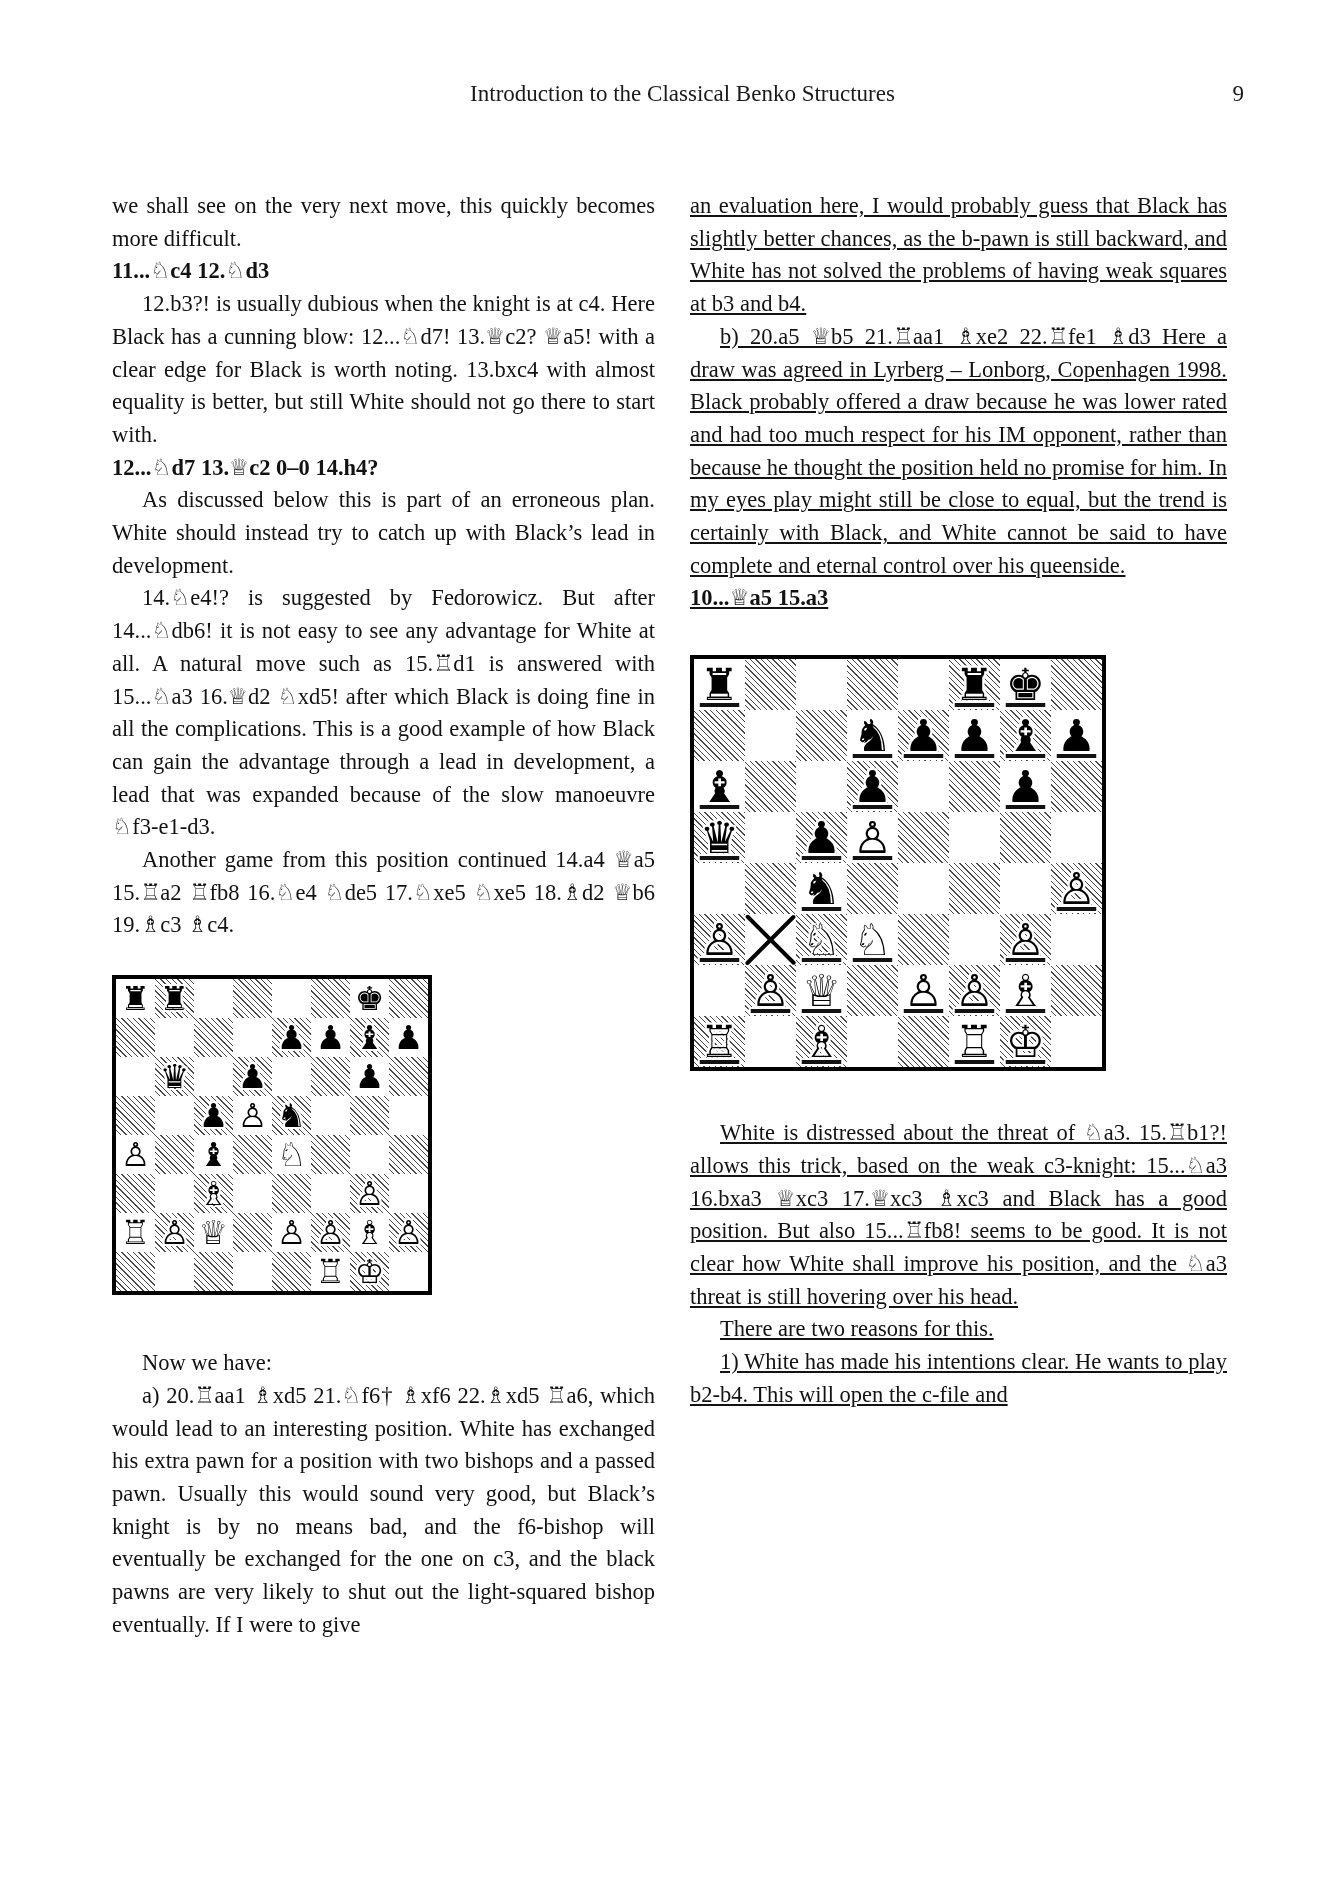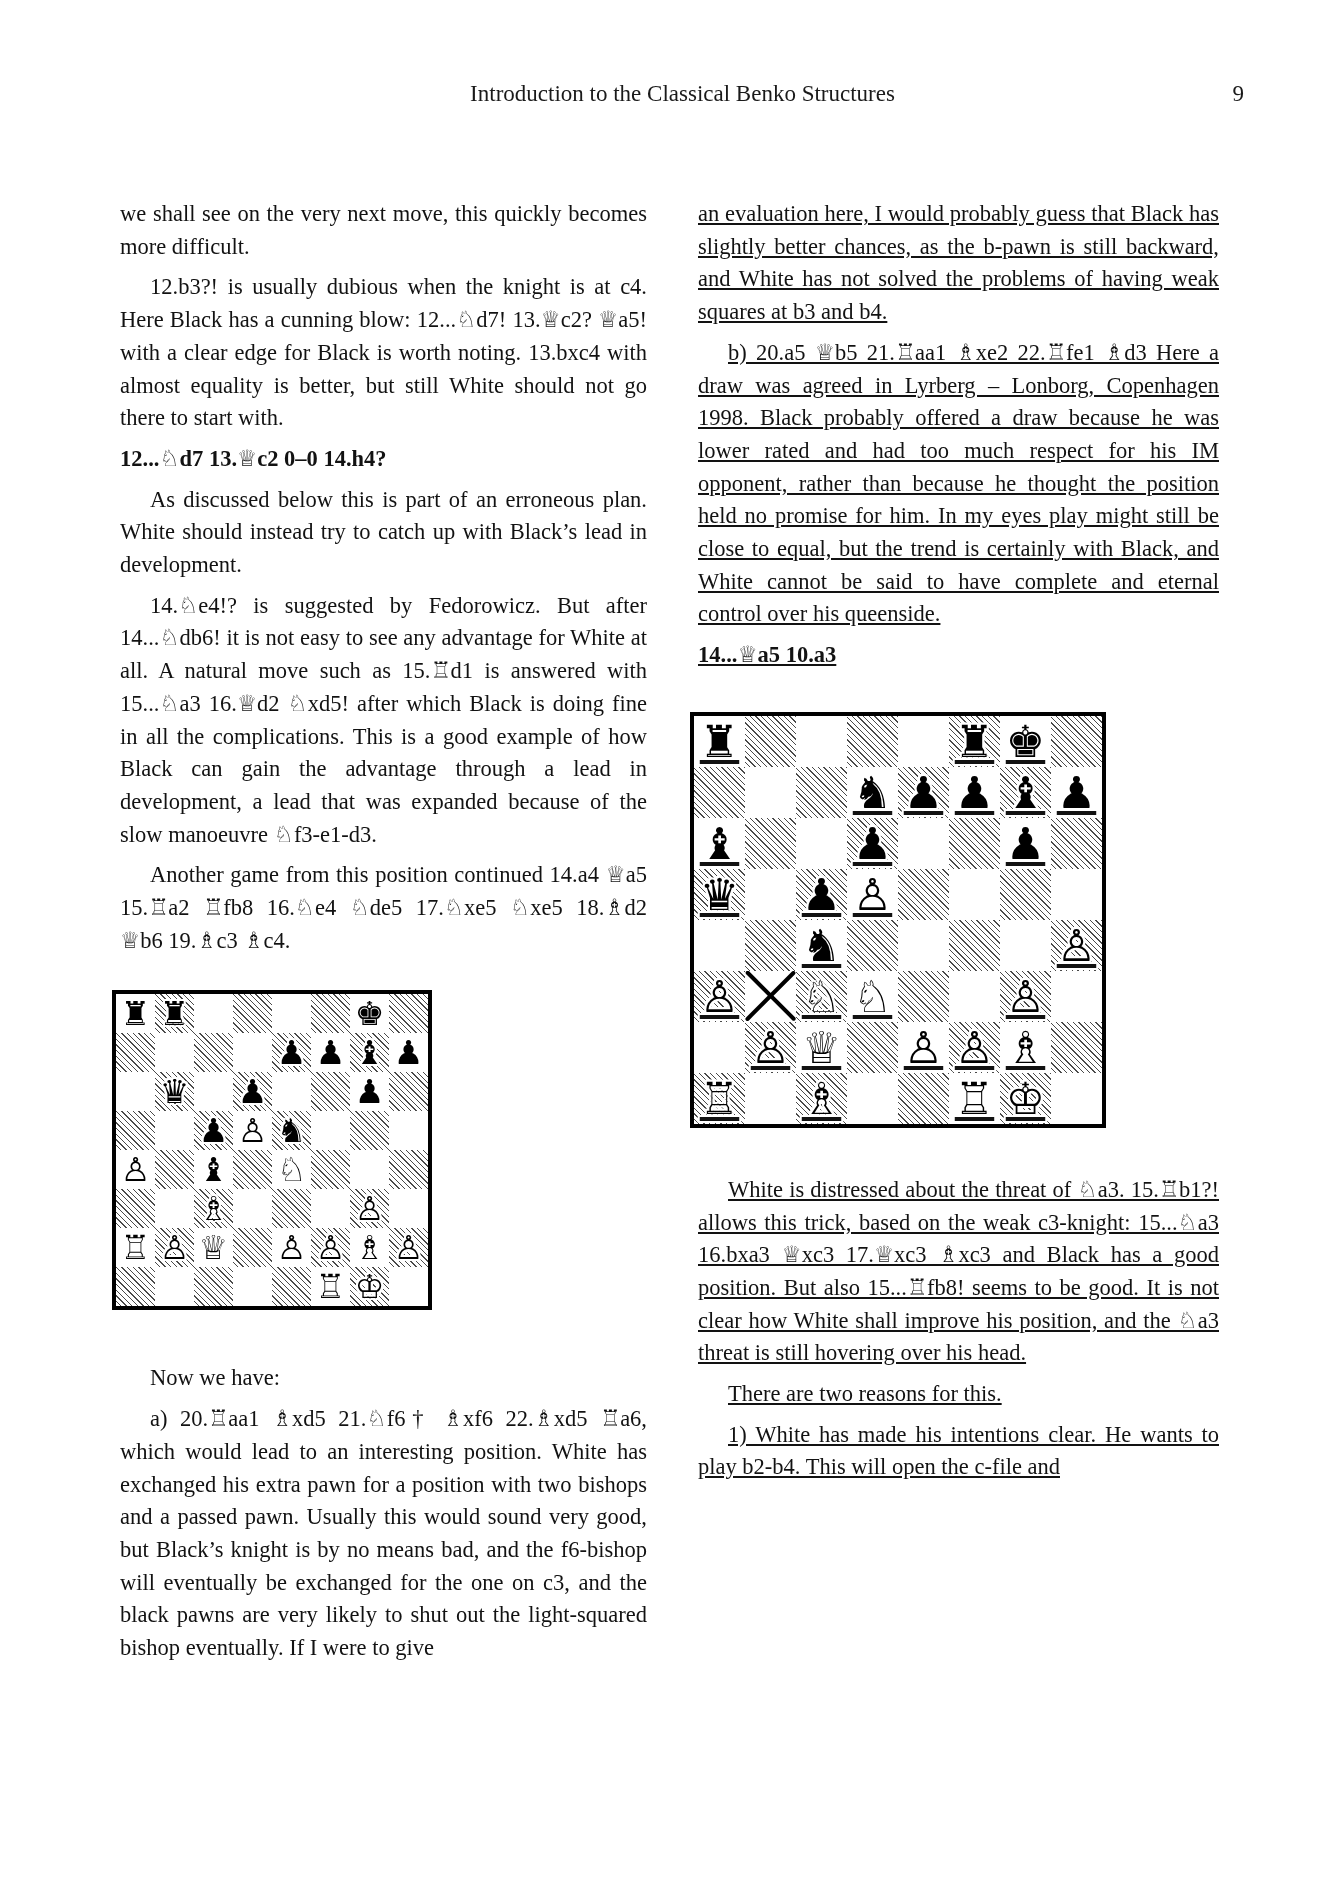--- a/index.html
+++ b/index.html
@@ -20,21 +20,21 @@
     position:absolute;right:108px;top:0;font-size:23px;
   }
   .col{
     position:absolute;top:190px;
     font-size:22.5px;line-height:32.7px;
     text-align:justify;
     text-justify:inter-word;
   }
   .col-left{left:112px;width:543px;}
   .col-right{left:690px;width:537px;text-decoration:underline;}
-  .col p{margin:8px;text-indent:30px;}
+  .col p{margin:0;text-indent:30px;}
   .col p.noindent{text-indent:0;}
   .col p.moveheader{font-weight:bold;text-indent:0;}
   
   .diagram{margin:33px auto 52px;}
   .diagram .board{
     display:grid;
     grid-template-columns:repeat(8,1fr);
     grid-template-rows:repeat(8,1fr);
     border:4px solid #000;
     box-shadow:0 0 0 1px #fff inset;
@@ -71,20 +71,21 @@
 </head>
 <body>
 
 <div class="page">
   <div class="running-head">
     <span>Introduction to the Classical Benko Structures</span>
     <span class="pagenum">9</span>
   </div>
   <div class="col col-left" id="col-left">
       <p class="noindent">we shall see on the very next move, this quickly becomes more difficult.</p>
+      <p class="moveheader">11...♘c4 12.♘d3</p>
       <p class="">12.b3?! is usually dubious when the knight is at c4. Here Black has a cunning blow: 12...♘d7! 13.♕c2? ♕a5! with a clear edge for Black is worth noting. 13.bxc4 with almost equality is better, but still White should not go there to start with.</p>
       <p class="moveheader">12...♘d7 13.♕c2 0–0 14.h4?</p>
       <p class="">As discussed below this is part of an erroneous plan. White should instead try to catch up with Black’s lead in development.</p>
       <p class="">14.♘e4!? is suggested by Fedorowicz. But after 14...♘db6! it is not easy to see any advantage for White at all. A natural move such as 15.♖d1 is answered with 15...♘a3 16.♕d2 ♘xd5! after which Black is doing fine in all the complications. This is a good example of how Black can gain the advantage through a lead in development, a lead that was expanded because of the slow manoeuvre ♘f3-e1-d3.</p>
       <p class="">Another game from this position continued 14.a4 ♕a5 15.♖a2 ♖fb8 16.♘e4 ♘de5 17.♘xe5 ♘xe5 18.♗d2 ♕b6 19.♗c3 ♗c4.</p>
       <div class="diagram diagram1">
         <div class="board">
           <div class="sq light">
             <span class="piece">♜</span>
           </div>
@@ -204,21 +205,21 @@
           </div>
           <div class="sq light"></div>
         </div>
       </div>
       <p class="">Now we have:</p>
       <p class="">a) 20.♖aa1 ♗xd5 21.♘f6† ♗xf6 22.♗xd5 ♖a6, which would lead to an interesting position. White has exchanged his extra pawn for a position with two bishops and a passed pawn. Usually this would sound very good, but Black’s knight is by no means bad, and the f6-bishop will eventually be exchanged for the one on c3, and the black pawns are very likely to shut out the light-squared bishop eventually. If I were to give</p>
     </div>
   <div class="col col-right" id="col-right">
       <p class="noindent">an evaluation here, I would probably guess that Black has slightly better chances, as the b-pawn is still backward, and White has not solved the problems of having weak squares at b3 and b4.</p>
       <p class="">b) 20.a5 ♕b5 21.♖aa1 ♗xe2 22.♖fe1 ♗d3 Here a draw was agreed in Lyrberg – Lonborg, Copenhagen 1998. Black probably offered a draw because he was lower rated and had too much respect for his IM opponent, rather than because he thought the position held no promise for him. In my eyes play might still be close to equal, but the trend is certainly with Black, and White cannot be said to have complete and eternal control over his queenside.</p>
-      <p class="moveheader">14...♕a5 10.a3</p>
+      <p class="moveheader">10...♕a5 15.a3</p>
       <div class="diagram diagram2">
         <div class="board">
           <div class="sq light">
             <span class="piece">♜</span>
           </div>
           <div class="sq dark"></div>
           <div class="sq light"></div>
           <div class="sq dark"></div>
           <div class="sq light"></div>
           <div class="sq dark">

